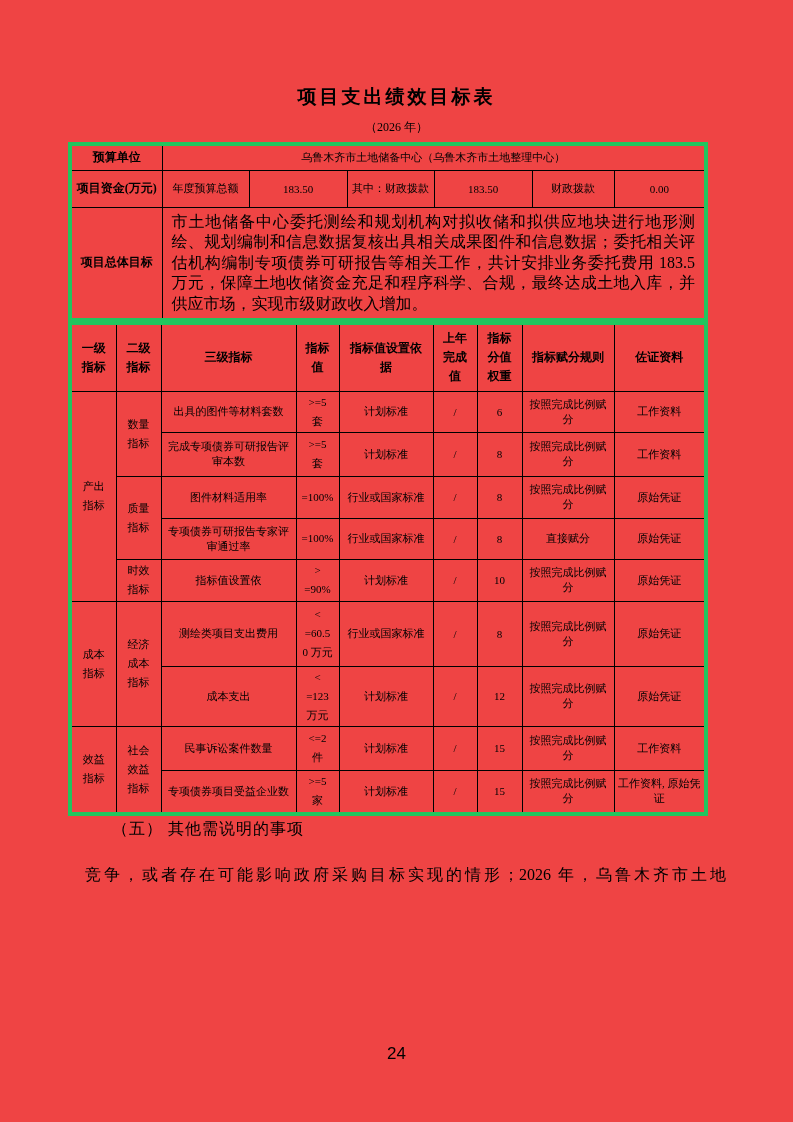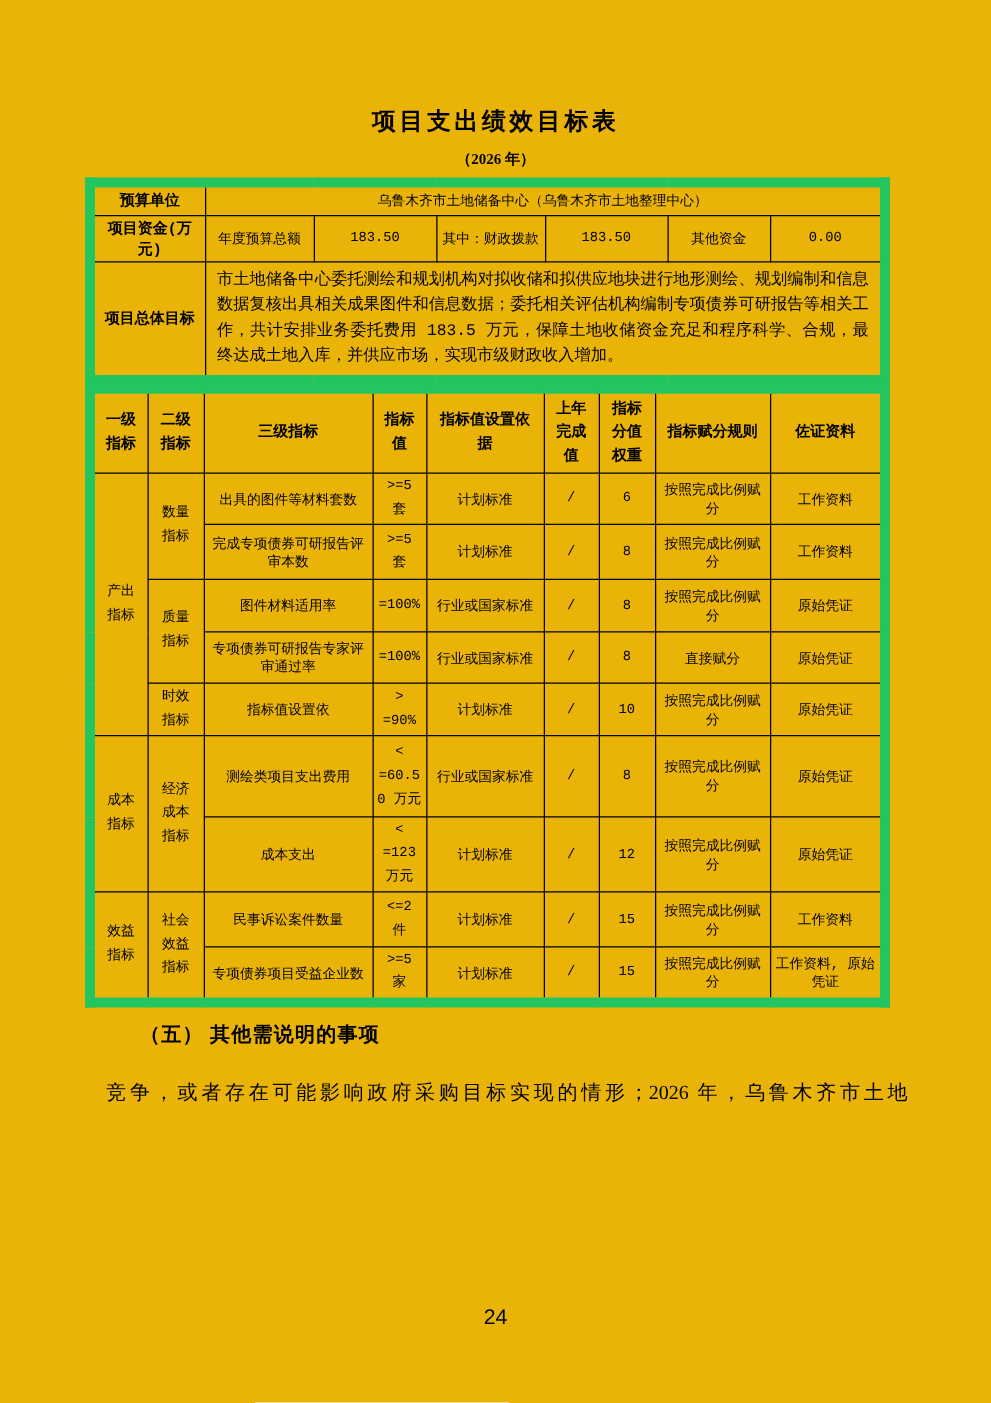--- a/index.html
+++ b/index.html
@@ -1,32 +1,32 @@
 <!DOCTYPE html>
 <html><head>
 <meta charset="utf-8">
 <style>
   html,body{margin:0;padding:0;background:#fff;}
-  .page{position:relative;width:793px;height:1122px;background:#eab308;overflow:hidden;
+  .page{position:relative;width:793px;height:1122px;background:#ef4444;overflow:hidden;
         font-family:"Liberation Serif","DejaVu Serif",serif;color:#000;}
   .doc-title{position:absolute;top:84px;left:0;width:100%;text-align:center;
              font-size:19px;font-weight:bold;letter-spacing:3px;}
-  .doc-subtitle{position:absolute;top:119px;left:0;width:100%;text-align:center;font-size:12px;font-weight:bold;}
+  .doc-subtitle{position:absolute;top:119px;left:0;width:100%;text-align:center;font-size:12px;}
   .tbl-wrap{position:absolute;top:142px;left:68px;width:636px;}
   table{border-collapse:collapse;table-layout:fixed;width:636px;}
   td{border:1px solid #000;text-align:center;vertical-align:middle;
      font-size:11px;padding:1px 3px;overflow:hidden;word-break:break-all;}
-  #info-table,#ind-table{border:8px solid #22c55e;font-family:Liberation Mono, monospace;}
+  #info-table,#ind-table{border:4px solid #22c55e;}
   #ind-table{margin-top:-1px;padding-left:19px;}
   .lbl{font-weight:bold;font-size:12px;}
-  .goal-cell{text-align:justify;padding:4px 9px;line-height:20.5px;font-size:13px;word-break:break-all;}
+  .goal-cell{text-align:justify;padding:4px 9px;line-height:20.5px;font-size:16px;word-break:break-all;}
   .hdr td{font-weight:bold;font-size:12px;white-space:pre-line;line-height:19px;}
   .prewrap{white-space:pre-line;line-height:19px;}
   .notes{position:absolute;top:816px;left:85px;width:641px;}
-  .notes-heading{font-size:16px;font-weight:bold;padding-left:27px;height:40px;line-height:26px;letter-spacing:1px;}
+  .notes-heading{font-size:16px;font-weight:normal;padding-left:27px;height:40px;line-height:26px;letter-spacing:1px;}
   .para-line{font-size:16px;height:37.5px;line-height:37.5px;text-align:justify;text-align-last:justify;}
   .para-line.indent{padding-left:37px;}
   .page-num{position:absolute;top:1044px;left:0;width:100%;text-align:center;font-size:17px;
             font-family:"Liberation Sans","DejaVu Sans",sans-serif;}
 </style>
 </head>
 <body>
 
 <div class="page">
 
@@ -49,21 +49,21 @@
         <tr style="height:26px">
           <td class="lbl">预算单位</td>
           <td colspan="6">乌鲁木齐市土地储备中心（乌鲁木齐市土地整理中心）</td>
         </tr>
         <tr style="height:37px">
           <td class="lbl">项目资金(万元)</td>
           <td>年度预算总额</td>
           <td>183.50</td>
           <td>其中：财政拨款</td>
           <td>183.50</td>
-          <td>其他资金</td>
+          <td>财政拨款</td>
           <td>0.00</td>
         </tr>
         <tr style="height:86px">
           <td class="lbl">项目总体目标</td>
           <td colspan="6" class="goal-cell">市土地储备中心委托测绘和规划机构对拟收储和拟供应地块进行地形测绘、规划编制和信息数据复核出具相关成果图件和信息数据；委托相关评估机构编制专项债券可研报告等相关工作，共计安排业务委托费用 183.5 万元，保障土地收储资金充足和程序科学、合规，最终达成土地入库，并供应市场，实现市级财政收入增加。</td>
         </tr>
       </tbody>
     </table>
 
     <table id="ind-table">

